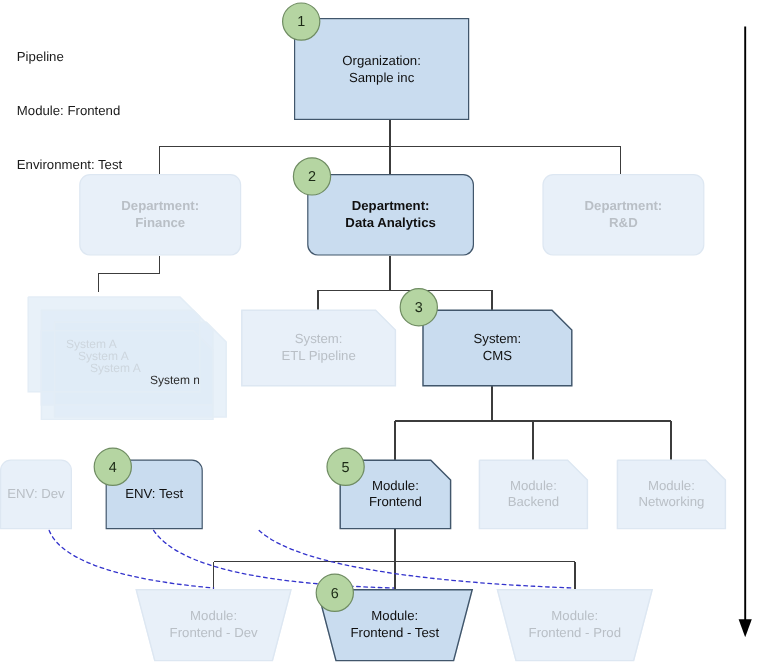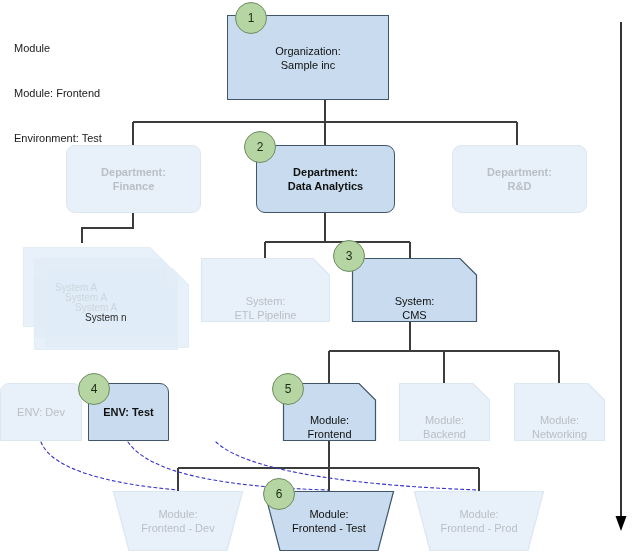--- a/index.html
+++ b/index.html
@@ -49,68 +49,67 @@
   .rounded{
     border-radius:9px;
     background:#c9dcef;border:1px solid #41566b;font-weight:bold;
   }
   .rounded.faded{background:#e8f0f9;border:1px solid #dde7f2;}
 
   
   .envbox{
     border-radius:9px 9px 0 0;
     background:#c9dcef;border:1px solid #41566b;
-    font-weight:bold;
+    font-weight:normal;
   }
   .envbox.faded{background:#e8f0f9;border:1px solid #dde7f2;font-weight:normal;}
 
   
   .cut{
     background:#c9dcef;
     clip-path:polygon(0 0, calc(100% - 17px) 0, 100% 17px, 100% 100%, 0 100%);
-    align-items:flex-end;
   }
   .cut.faded{background:#e8f0f9;}
 
   
   .trap{
     background:#c9dcef;
     clip-path:polygon(0 0, 100% 0, 88% 100%, 12% 100%);
   }
   .trap.faded{background:#e8f0f9;}
 
   
   .stack-item{
     position:absolute;
     background:rgba(223,236,247,0.72);
     clip-path:polygon(0 0, calc(100% - 17px) 0, 100% 17px, 100% 100%, 0 100%);
     z-index:2;
   }
   .stack-lbl{
     position:absolute;font-size:10px;z-index:3;color:#cdd6de;white-space:nowrap;
   }
-  .stack-lbl.last{color:#2c2c2c;}
+  .stack-lbl.last{color:#2c2c2c;margin-left:40px;}
 
   
   .badge{
     position:absolute;
     width:30px;height:30px;border-radius:50%;
     background:#b5d5a2;border:1px solid #6f8c62;
     display:flex;align-items:center;justify-content:center;
     font-size:12px;color:#1c2a16;
     z-index:6;
   }
 </style>
 </head>
 <body>
 
 <div id="stage">
 
   <div class="context">
-    <div>Module</div>
+    <div>Pipeline</div>
     <div>Module: Frontend</div>
     <div>Environment: Test</div>
   </div>
 
   <svg class="layer under">
     <g stroke="#3c3c3c" stroke-width="1.2" fill="none" shape-rendering="crispEdges">
 
       <path d="M325,100 L325,122"></path>
       <path d="M133,122 L517,122"></path>
       <path d="M133,122 L133,145"></path>
@@ -131,21 +130,21 @@
       <path d="M559,351 L559,383"></path>
 
       <path d="M329,441 L329,468"></path>
       <path d="M178,468 L479,468"></path>
       <path d="M178,468 L178,491"></path>
       <path d="M329,468 L329,491"></path>
       <path d="M479,468 L479,491"></path>
     </g>
   </svg>
 
-  <div class="node rect active" style="left:227px;top:15px;width:162px;height:85px;">
+  <div class="node rect active" style="left:245px;top:15px;width:146px;height:85px;">
     <span class="lbl">Organization:
 Sample inc</span>
   </div>
 
   <div class="node rounded faded" style="left:66px;top:145px;width:135px;height:68px;">
     <span class="lbl">Department:
 Finance</span>
   </div>
   <div class="node rounded active" style="left:256px;top:145px;width:139px;height:68px;">
     <span class="lbl">Department:
@@ -170,21 +169,21 @@
 
   <div class="node cut faded" style="left:201px;top:258px;width:129px;height:64px;">
     <span class="lbl">System:
 ETL Pipeline</span>
   </div>
   <div class="node cut active" style="left:352px;top:258px;width:125px;height:64px;">
     <span class="lbl">System:
 CMS</span>
   </div>
 
-  <div class="node envbox faded" style="left:0px;top:383px;width:82px;height:58px;text-align:center;">
+  <div class="node envbox faded" style="left:0px;top:383px;width:60px;height:58px;text-align:center;">
     <span class="lbl">ENV: Dev</span>
   </div>
   <div class="node envbox active" style="left:88px;top:383px;width:81px;height:58px;">
     <span class="lbl">ENV: Test</span>
   </div>
 
   <div class="node cut active" style="left:283px;top:383px;width:93px;height:58px;">
     <span class="lbl">Module:
 Frontend</span>
   </div>

